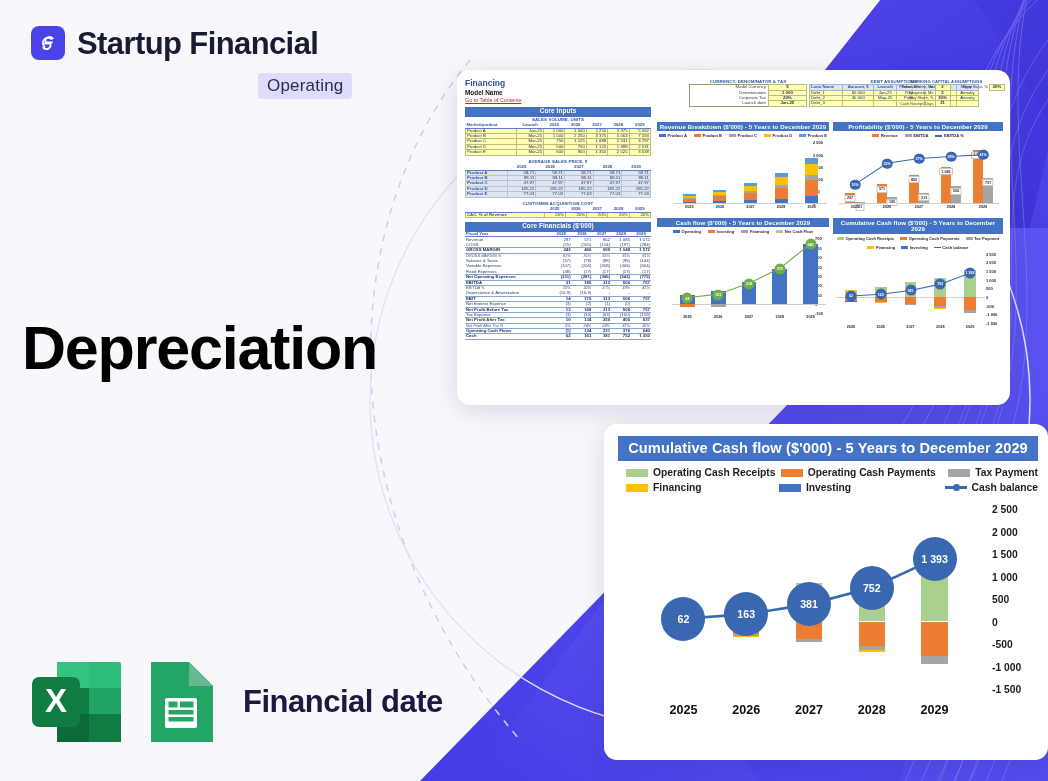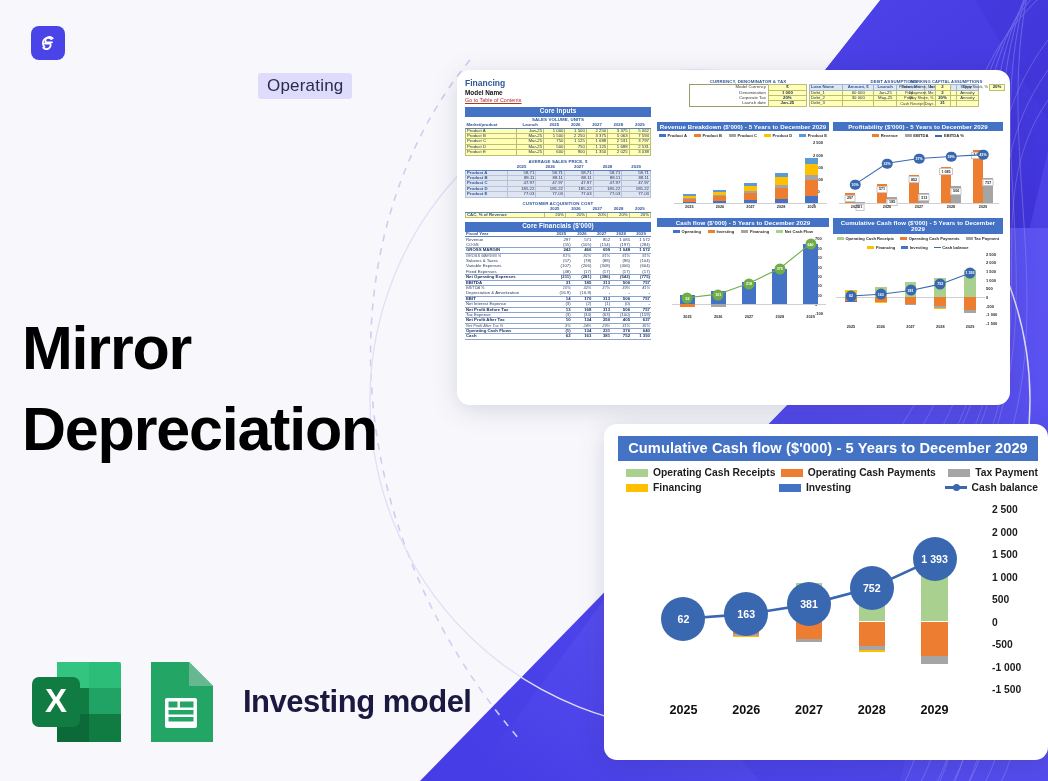--- a/index.html
+++ b/index.html
@@ -204,25 +204,25 @@
 
     <div class="brand">
       <span class="brand-mark">
         <svg width="24" height="24" viewBox="0 0 24 24" aria-hidden="true">
           <path d="M16.8 7.4c-1.5-1.6-4-1.9-5.8-.6-1.5 1.1-2 3-1.3 4.5
                    M7.2 16.6c1.5 1.6 4 1.9 5.8.6 1.5-1.1 2-3 1.3-4.5
                    M9.7 11.3h6.4M7.9 12.7h6.4" fill="none" stroke="#fff" stroke-width="1.7" stroke-linecap="round"></path>
           <path d="M15.4 8.1A4.6 4.6 0 1 0 8.6 15.9" fill="none" stroke="#fff" stroke-width="1.7" stroke-linecap="round"></path>
         </svg>
       </span>
+      <span class="brand-text">Startup Financial</span>
     </div>
     <div class="brand-sub">Operating</div>
 
     <div class="hero-title">
-      <div>Mirror</div>
       <div>Depreciation</div>
     </div>
 
     <div class="formats">
 
       <span class="fmt-icon">
         <svg viewBox="0 0 93 84" width="93" height="84">
           <rect x="27" y="2" width="64" height="80" rx="3" fill="#21a366"></rect>
           <rect x="27" y="2" width="32" height="26" fill="#33c481"></rect>
           <rect x="59" y="2" width="32" height="26" fill="#36d489" opacity=".55"></rect>
@@ -240,21 +240,21 @@
           <path d="M8 2h38l24 24v56H8z" fill="#23a566"></path>
           <path d="M46 2l24 24H46z" fill="#8ed1b1"></path>
           <path d="M46 26h24L46 2z" fill="#1f8a56" opacity=".35"></path>
           <rect x="22" y="38" width="32" height="30" rx="2" fill="#fff"></rect>
           <rect x="25.5" y="41.5" width="9" height="6" fill="#23a566"></rect>
           <rect x="37" y="41.5" width="13.5" height="6" fill="#23a566"></rect>
           <rect x="25.5" y="50" width="25" height="4.5" fill="#23a566"></rect>
           <rect x="25.5" y="57" width="25" height="4.5" fill="#23a566"></rect>
         </svg>
       </span>
-      <span class="fmt-label">Investing model</span>
+      <span class="fmt-label">Financial date</span>
     </div>
   </div>
 
   <div class="card sheet" id="dash-card">
 
     <div class="dash-left">
       <div class="ttl d1">Financing</div>
       <div class="mn">Model Name</div>
       <div class="lk">Go to Table of Contents</div>
 

